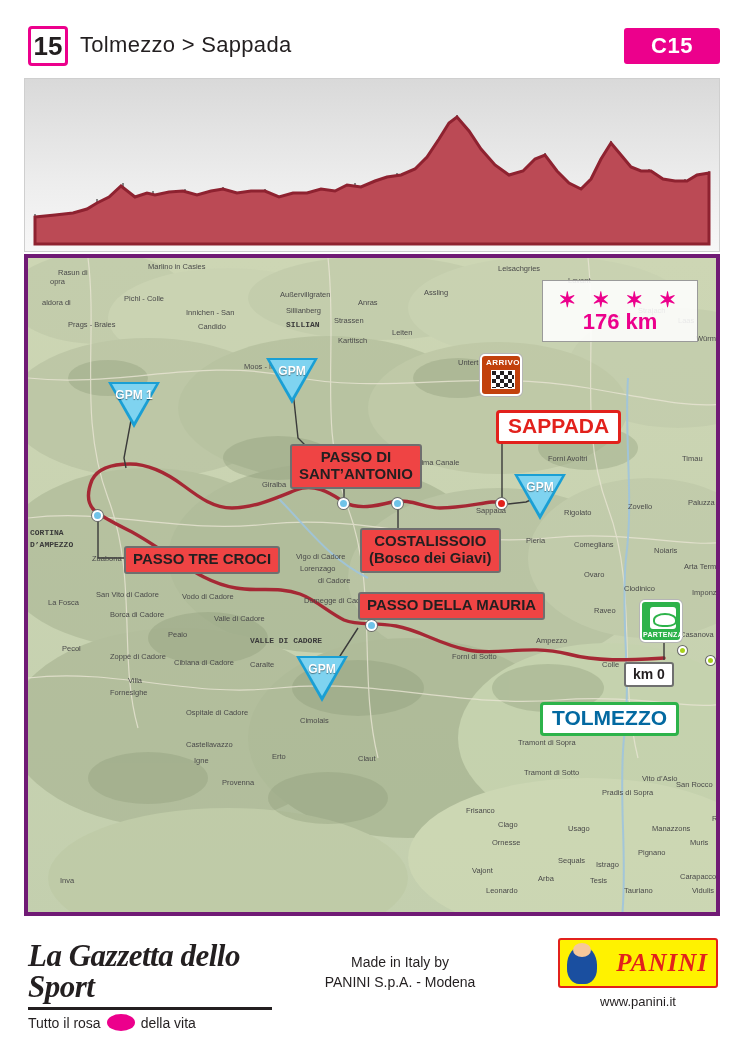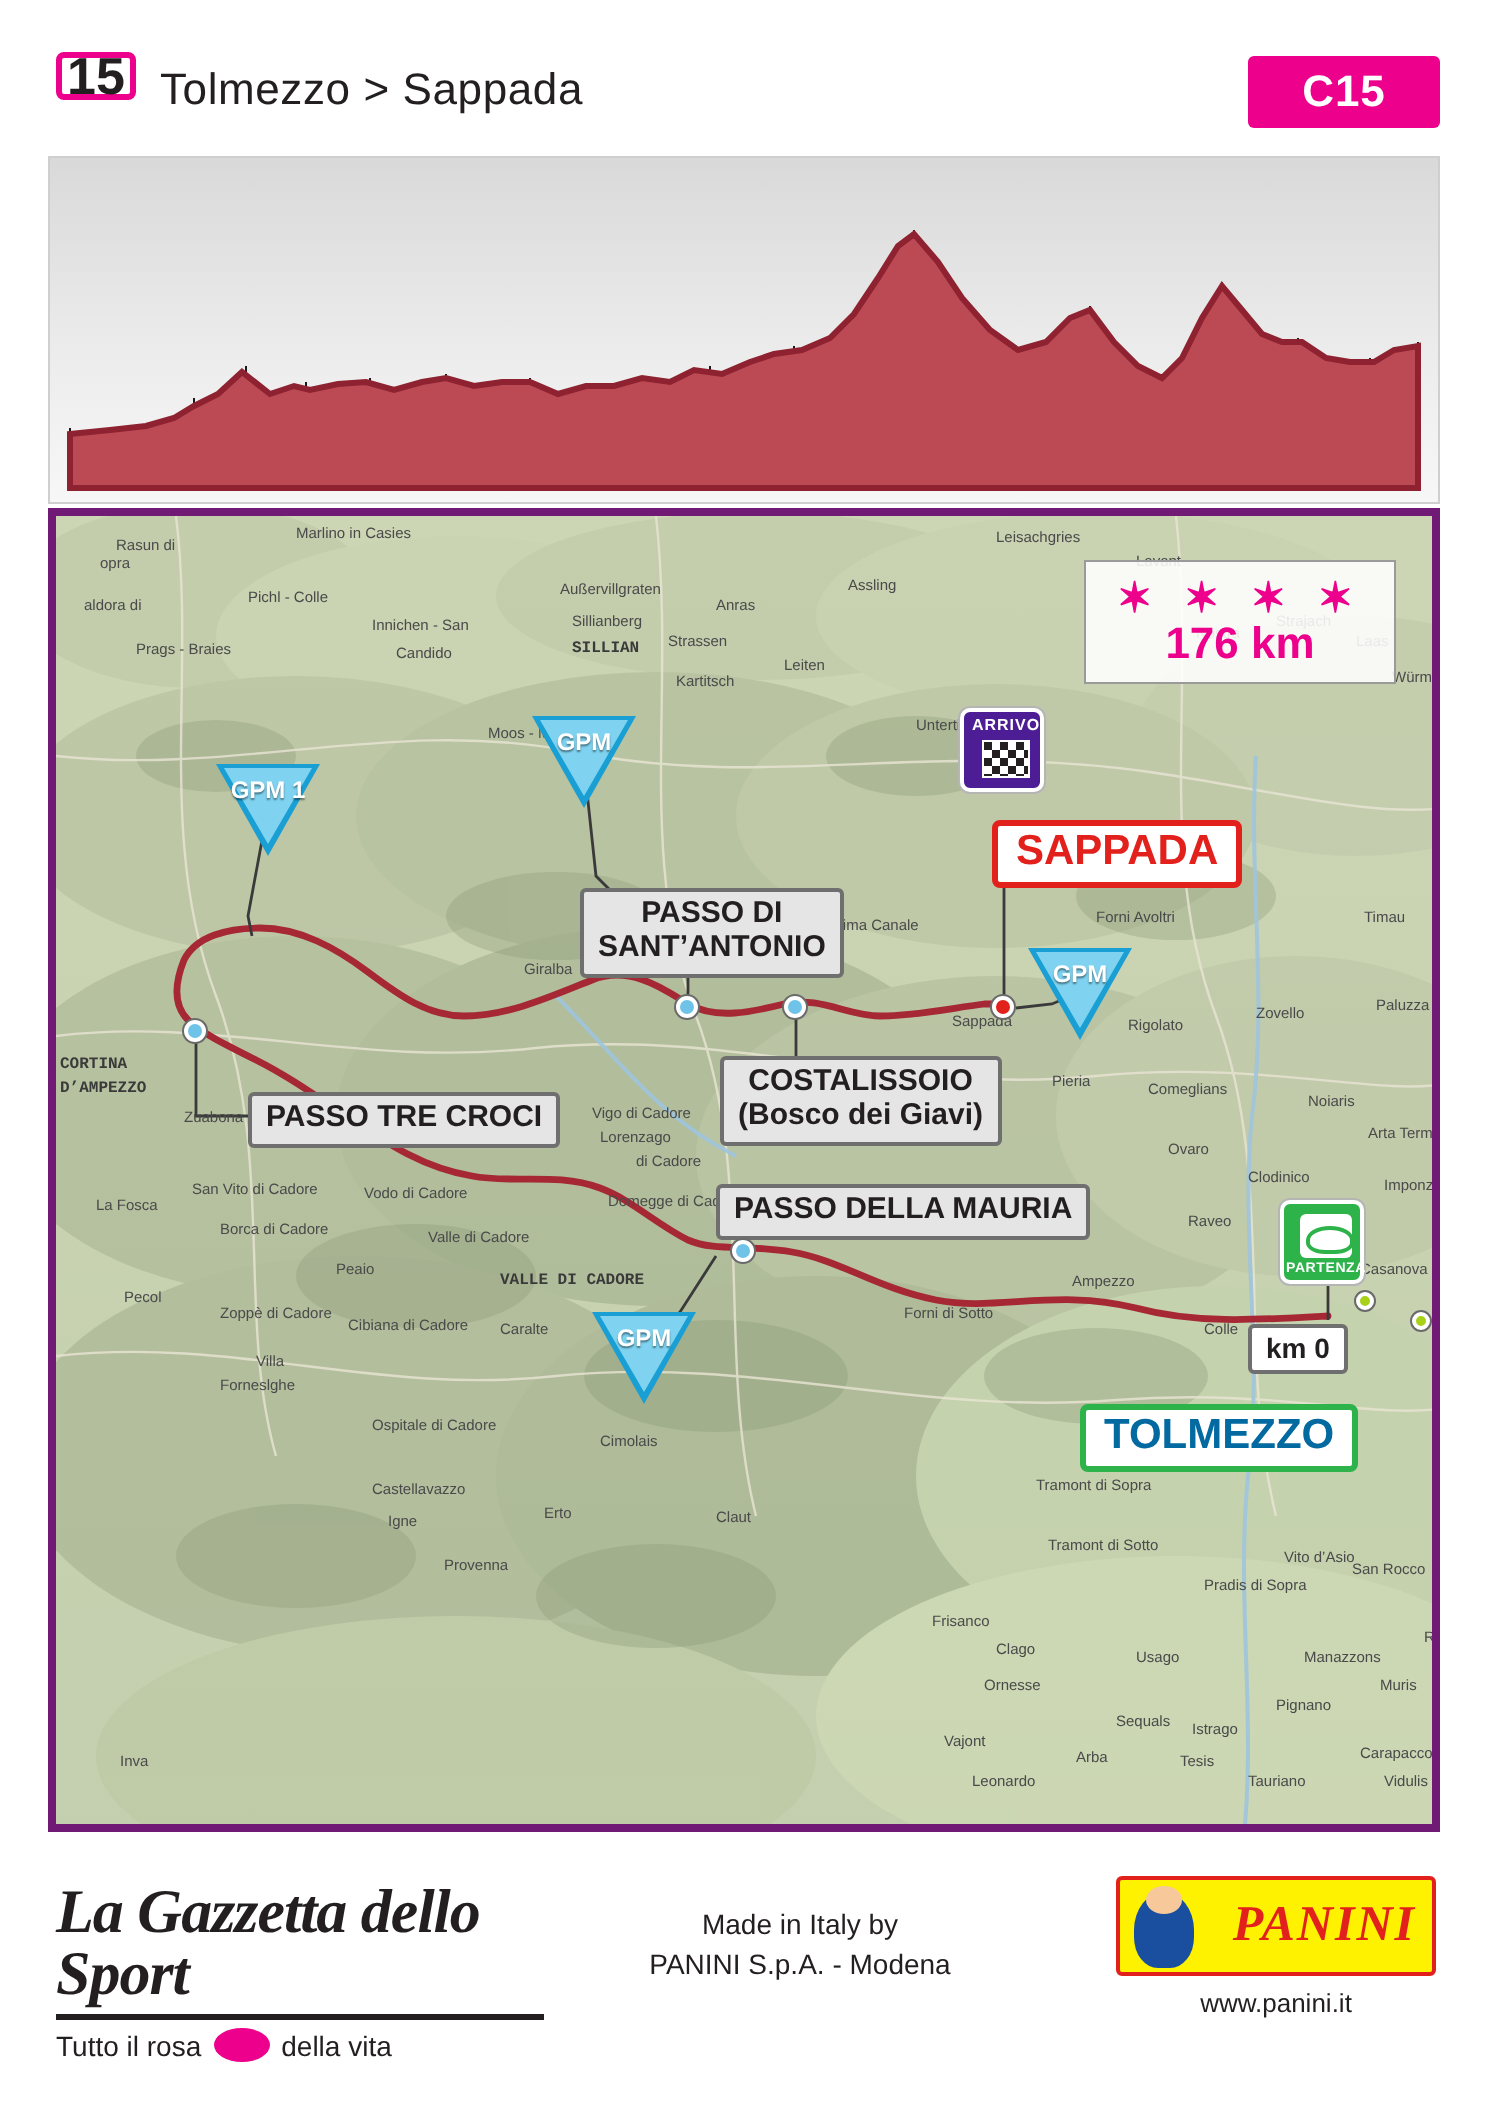--- a/index.html
+++ b/index.html
@@ -18,21 +18,21 @@
 
   
   #header {
     position: absolute;
     left: 0; top: 0;
     width: 744px; height: 72px;
   }
   #stage-num-box {
     position: absolute;
     left: 28px; top: 26px;
-    width: 40px; height: 24px;
+    width: 40px; height: 40px;
     border: 3px solid #ec008c;
     border-radius: 4px;
     display: flex; align-items: center; justify-content: center;
     background: #ffffff;
   }
   #stage-num {
     font-size: 26px;
     font-weight: bold;
     color: #231f20;
     line-height: 1;
@@ -124,21 +124,21 @@
   }
   #label-tolmezzo {
     left: 512px; top: 444px;
     border-color: #2db34a;
     color: #0369a1;
   }
 
   
   .place-label {
     position: absolute;
-    background: #e5e5e5;
+    background: #ef4444;
     border: 2px solid #6f6f6f;
     border-radius: 3px;
     font-size: 15px;
     font-weight: bold;
     color: #231f20;
     padding: 3px 7px 4px 7px;
     line-height: 1.12;
     text-align: center;
     white-space: nowrap;
   }
@@ -190,21 +190,21 @@
   #gpm1 { left: 80px; top: 124px; }
   #gpm2 { left: 238px; top: 100px; }
   #gpm3 { left: 486px; top: 216px; }
   #gpm4 { left: 268px; top: 398px; }
 
   
   #arrivo {
     position: absolute;
     left: 452px; top: 96px;
     width: 42px; height: 42px;
-    background: #4c1d95;
+    background: #c2410c;
     border: 2px solid #ffffff;
     border-radius: 5px;
     box-shadow: 0 0 0 1px #b5b5b5;
   }
   #arrivo .cap {
     position: absolute; left: 0; top: 2px;
     width: 42px; text-align: center;
     font-size: 8px; font-weight: bold; color: #ffffff;
     letter-spacing: .5px;
   }

